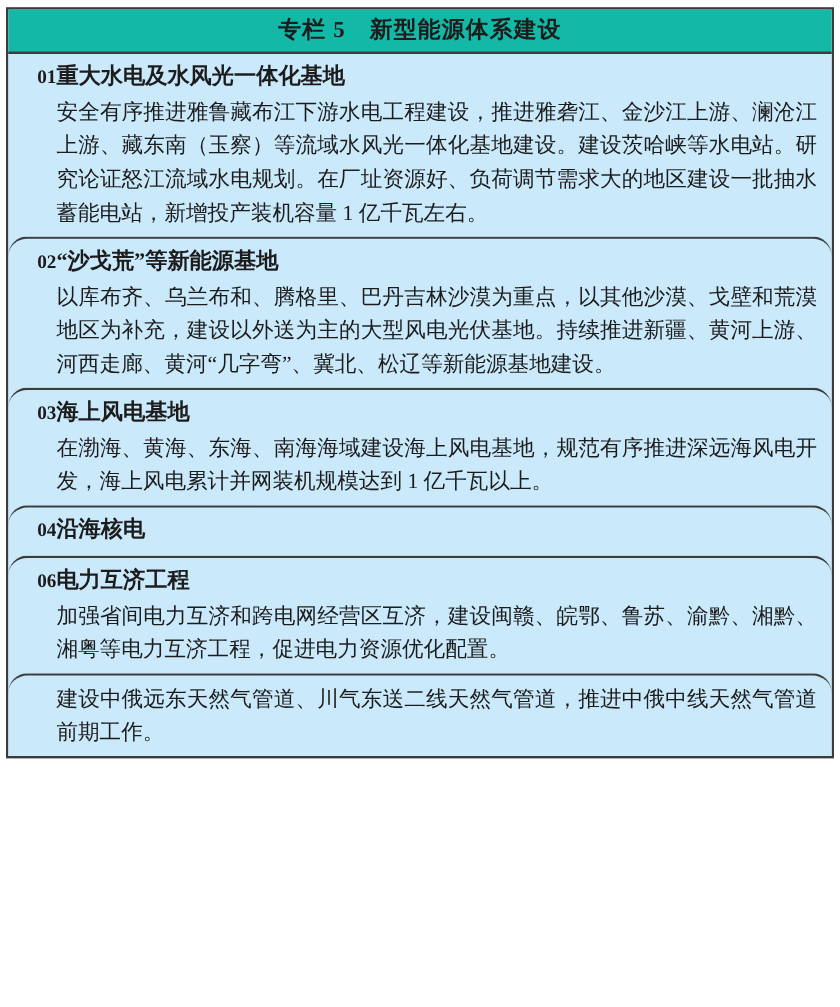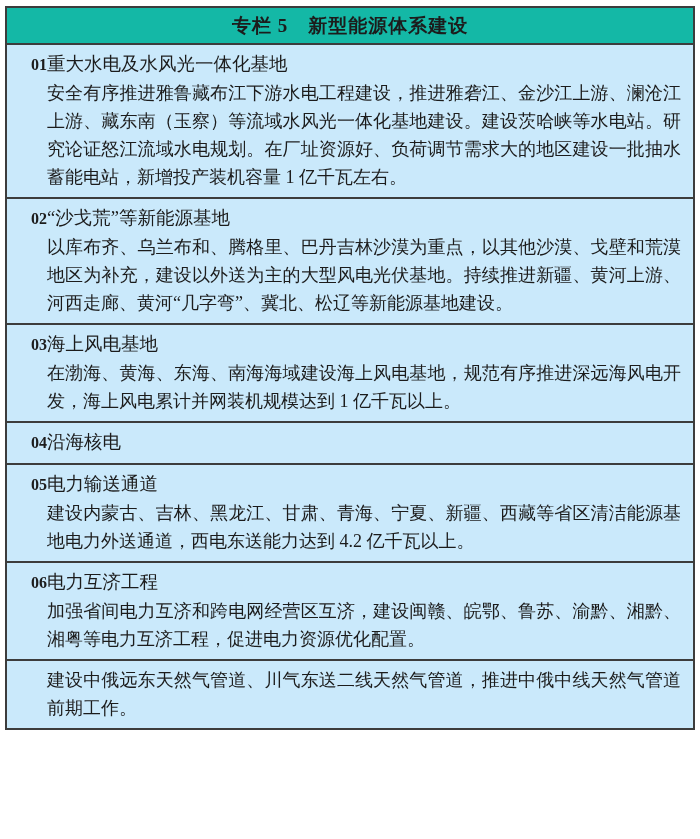--- a/index.html
+++ b/index.html
@@ -27,35 +27,36 @@
     letter-spacing: 1px;
   }
   .sections {
     background: #cae9fb;
   }
   .section {
     padding: 5px 12px 6px 12px;
   }
   .section + .section {
     border-top: 2px solid #3c3c3c;
+    border-radius: 16px;
   }
   .sec-head {
     display: flex;
     align-items: baseline;
     line-height: 28px;
     font-size: 18.5px;
   }
   .sec-num {
     flex: 0 0 28px;
     font-size: 16px;
     font-weight: bold;
     text-align: right;
   }
   .sec-title {
-    font-weight: normal;
+    font-weight: bold;
   }
   .sec-body {
     margin-left: 28px;
     font-size: 18px;
     line-height: 28px;
     text-align: justify;
   }
 </style>
 </head>
 <body>
@@ -88,27 +89,20 @@
       <div class="sec-body">在渤海、黄海、东海、南海海域建设海上风电基地，规范有序推进深远海风电开发，海上风电累计并网装机规模达到 1 亿千瓦以上。</div>
     </div>
 
     <div class="section">
       <div class="sec-head">
         <span class="sec-num">04</span>
         <span class="sec-title">沿海核电</span>
       </div>
     </div>
 
-    <div class="section">
-      <div class="sec-head">
-        <span class="sec-num">05</span>
-        <span class="sec-title">电力输送通道</span>
-      </div>
-      <div class="sec-body">建设内蒙古、吉林、黑龙江、甘肃、青海、宁夏、新疆、西藏等省区清洁能源基地电力外送通道，西电东送能力达到 4.2 亿千瓦以上。</div>
-    </div>
 
     <div class="section">
       <div class="sec-head">
         <span class="sec-num">06</span>
         <span class="sec-title">电力互济工程</span>
       </div>
       <div class="sec-body">加强省间电力互济和跨电网经营区互济，建设闽赣、皖鄂、鲁苏、渝黔、湘黔、湘粤等电力互济工程，促进电力资源优化配置。</div>
     </div>
 
     <div class="section">

